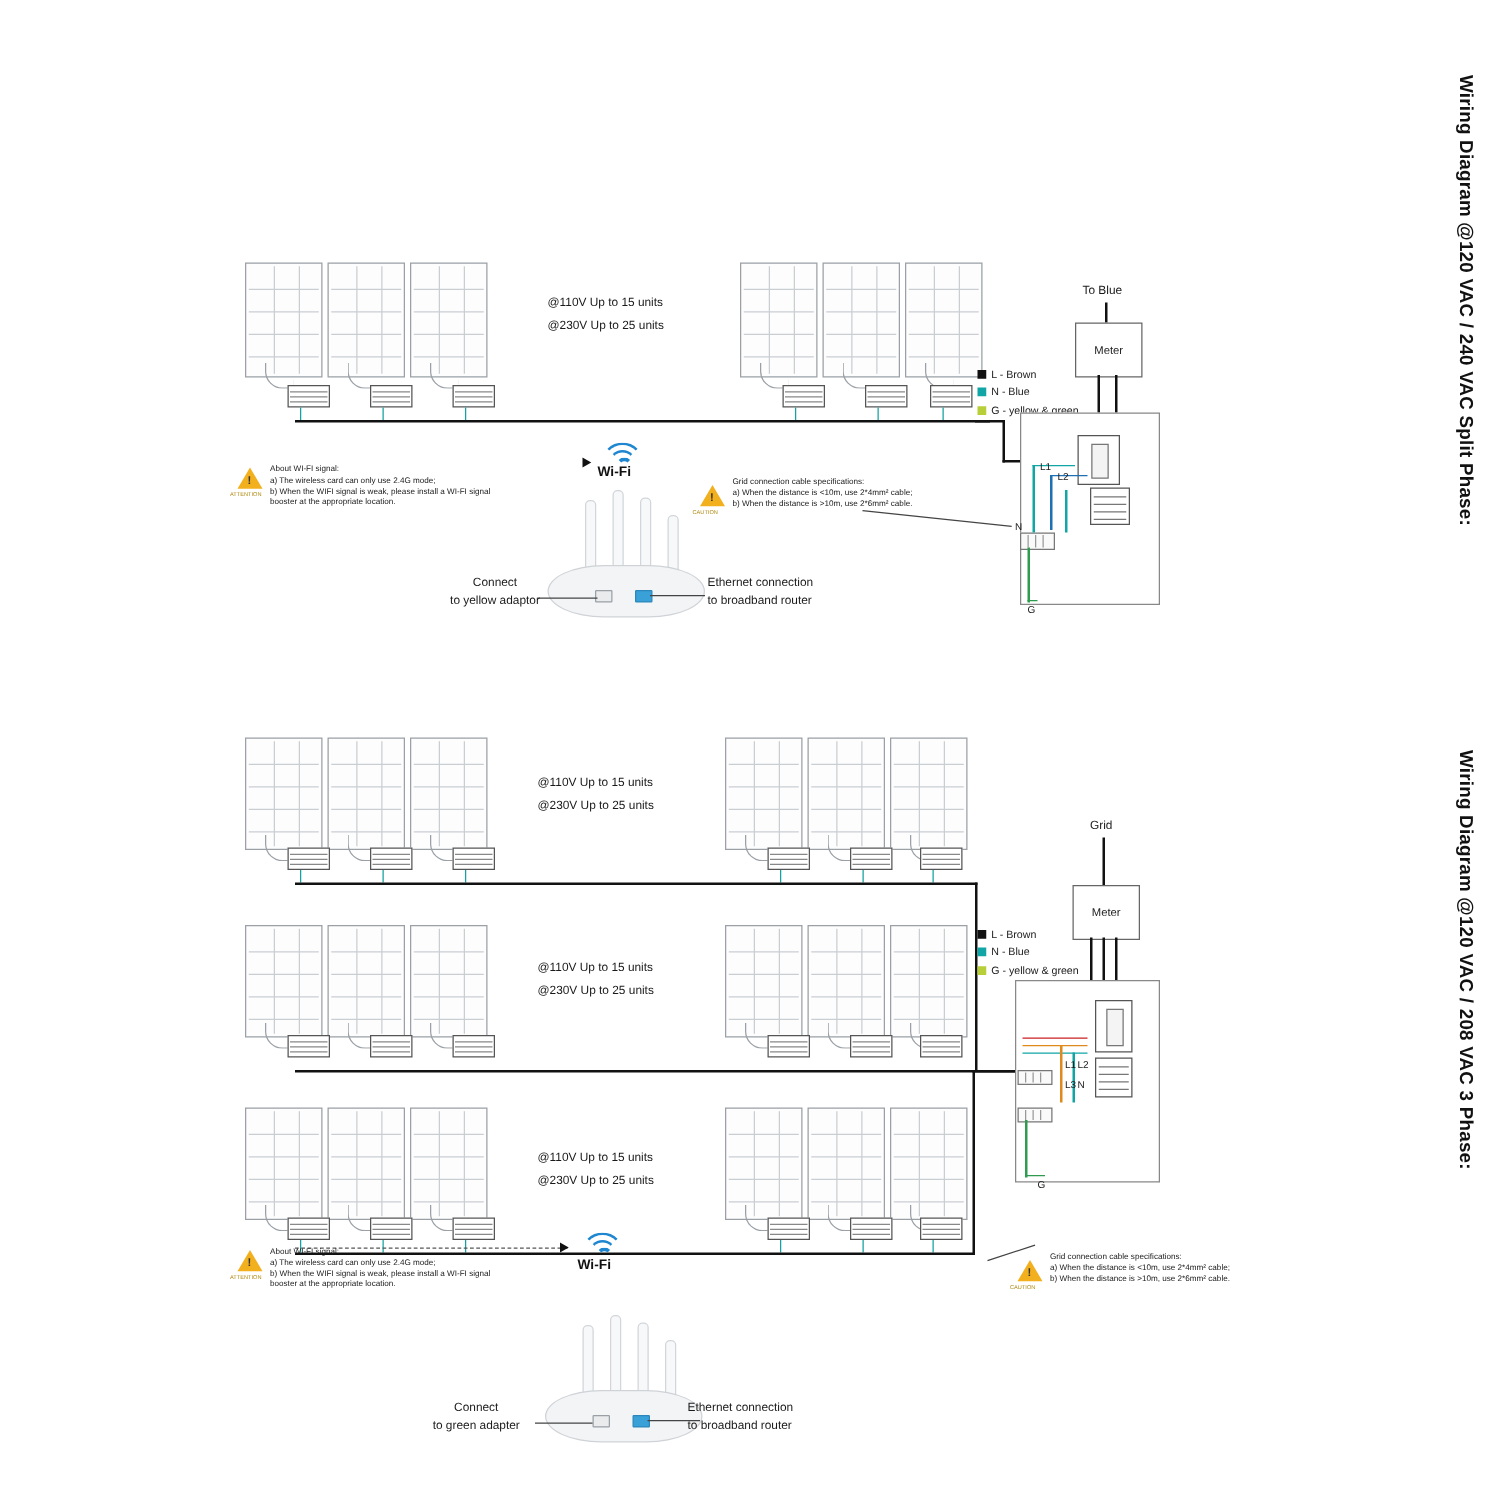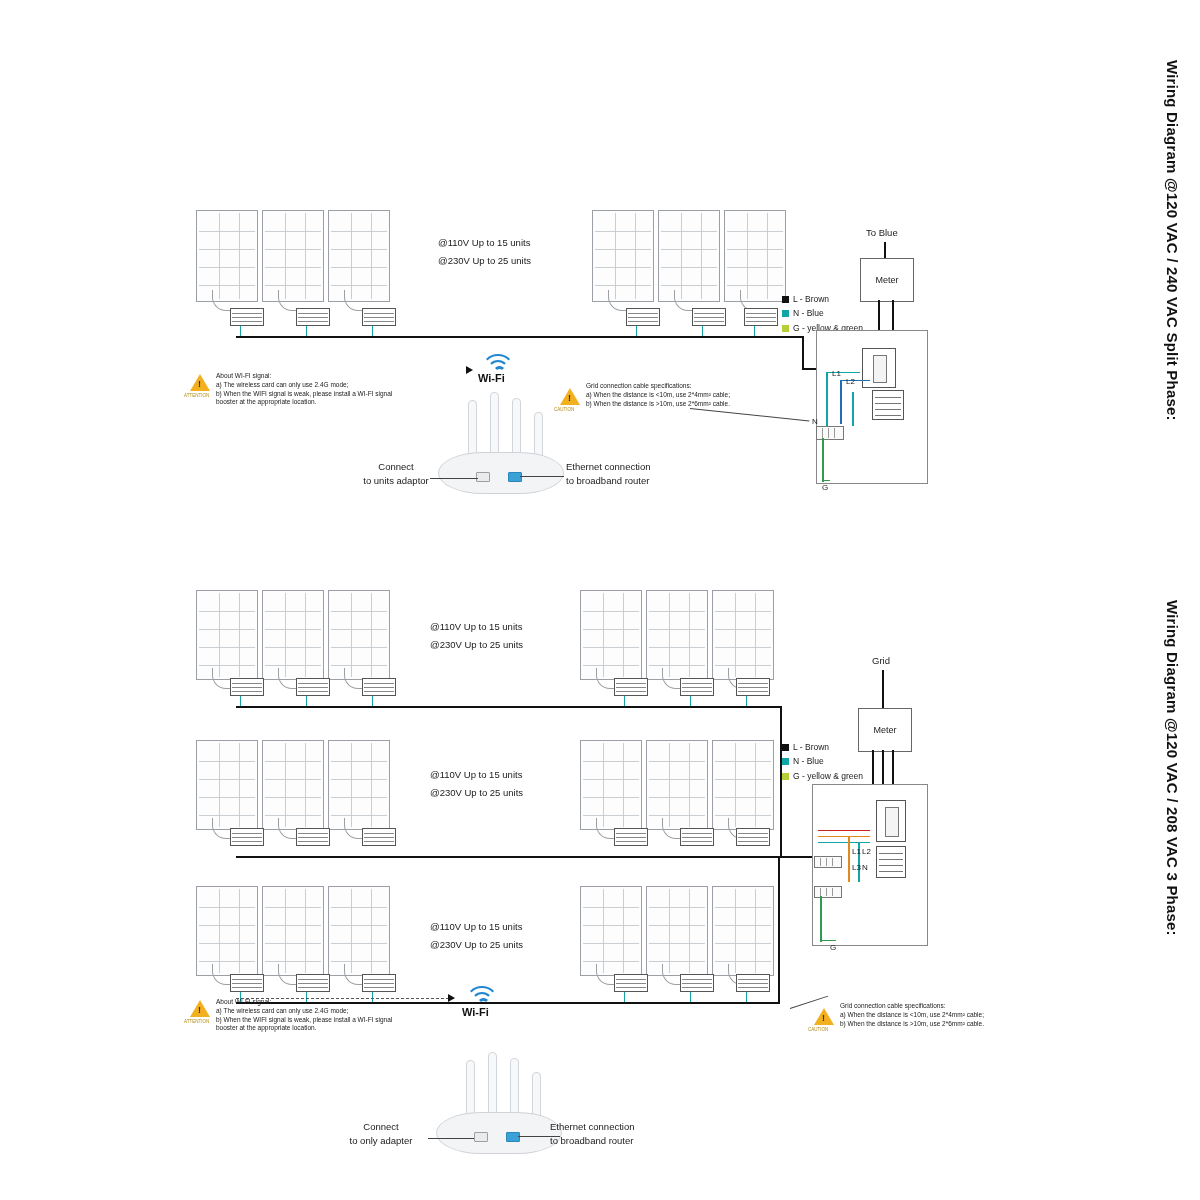--- a/index.html
+++ b/index.html
@@ -305,21 +305,21 @@
   <div class="antenna" style="left:534px;top:412px;width:7px;height:56px;"></div>
   <div class="router-base" style="left:438px;top:452px;width:124px;height:40px;"></div>
   <div class="port" style="left:476px;top:472px;width:12px;height:8px;"></div>
   <div class="port blue" style="left:508px;top:472px;width:12px;height:8px;"></div>
 
   <div class="leader" style="left:430px;top:478px;width:48px;"></div>
   <div class="leader" style="left:520px;top:476px;width:44px;"></div>
 
   <div class="lbl c" style="left:356px;top:460px;width:80px;">
     <span>Connect</span><br>
-    <span>to units adaptor</span>
+    <span>to yellow adaptor</span>
   </div>
   <div class="lbl" style="left:566px;top:460px;">
     <span>Ethernet connection</span><br>
     <span>to broadband router</span>
   </div>
 
   <div class="warn" style="left:190px;top:374px;"></div>
   <div class="warn-cap" style="left:184px;top:393px;">ATTENTION</div>
   <div class="lbl tiny" style="left:216px;top:372px;width:180px;">
     <span>About WI-FI signal:</span><br>
@@ -744,21 +744,21 @@
   <div class="antenna" style="left:510px;top:498px;width:7px;height:72px;"></div>
   <div class="antenna" style="left:532px;top:512px;width:7px;height:58px;"></div>
   <div class="router-base" style="left:436px;top:552px;width:124px;height:40px;"></div>
   <div class="port" style="left:474px;top:572px;width:12px;height:8px;"></div>
   <div class="port blue" style="left:506px;top:572px;width:12px;height:8px;"></div>
   <div class="leader" style="left:428px;top:578px;width:46px;"></div>
   <div class="leader" style="left:518px;top:576px;width:42px;"></div>
 
   <div class="lbl c" style="left:336px;top:560px;width:90px;">
     <span>Connect</span><br>
-    <span>to only adapter</span>
+    <span>to green adapter</span>
   </div>
   <div class="lbl" style="left:550px;top:560px;">
     <span>Ethernet connection</span><br>
     <span>to broadband router</span>
   </div>
 
   <div class="warn" style="left:190px;top:440px;"></div>
   <div class="warn-cap" style="left:184px;top:459px;">ATTENTION</div>
   <div class="lbl tiny" style="left:216px;top:438px;width:190px;">
     <span>About WI-FI signal:</span><br>

